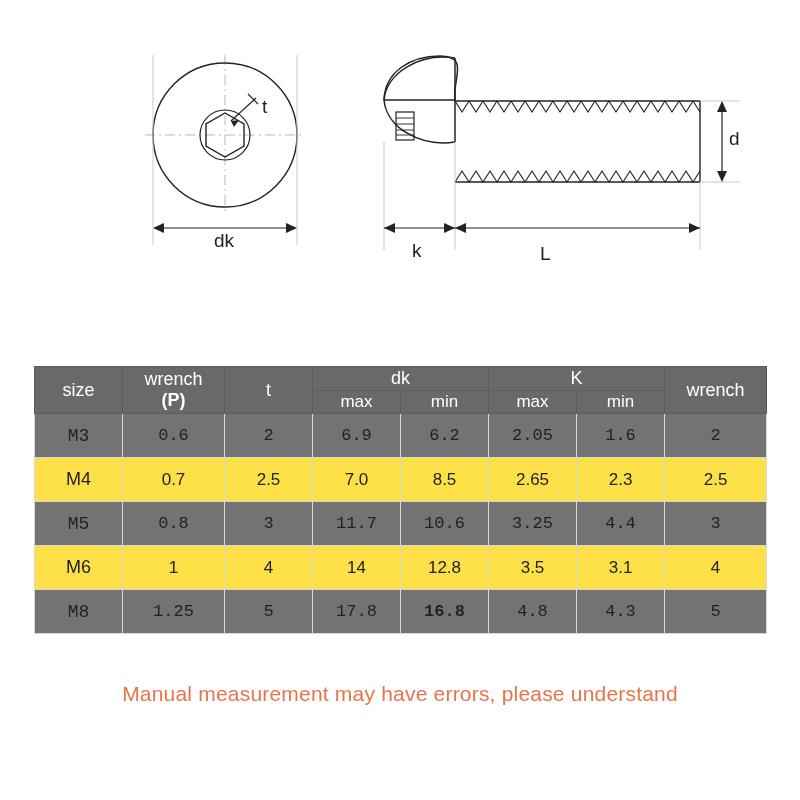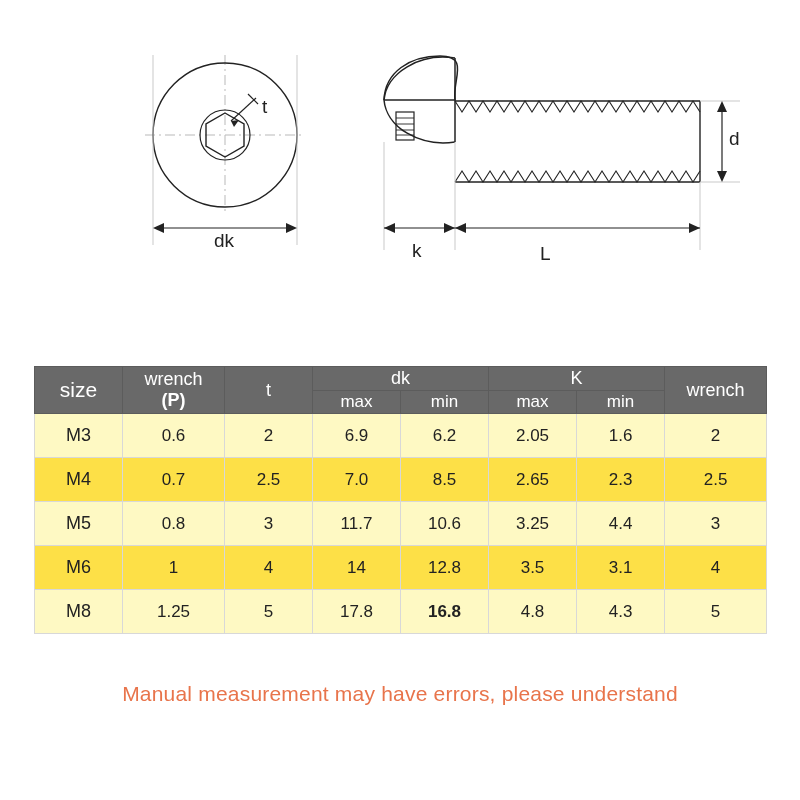--- a/index.html
+++ b/index.html
@@ -52,29 +52,30 @@
     font-weight: normal;
     color: #222;
   }
   .hdr {
     background: #696969;
     color: #ffffff !important;
     font-size: 17px;
     border-color: #5c5c5c !important;
   }
   .hdr.big {
-    font-size: 21px;
+    font-size: 18px;
   }
   .hdr.med {
     font-size: 18px;
   }
   .row-a td {
-    background: #fef9c3;
+    background: #737373;
     height: 41px;
     font-size: 17px;
+    font-family: Liberation Mono, monospace;
   }
   .row-b td {
     background: #fde047;
     height: 41px;
     font-size: 17px;
   }
   td.sz {
     font-size: 18px;
   }
 

